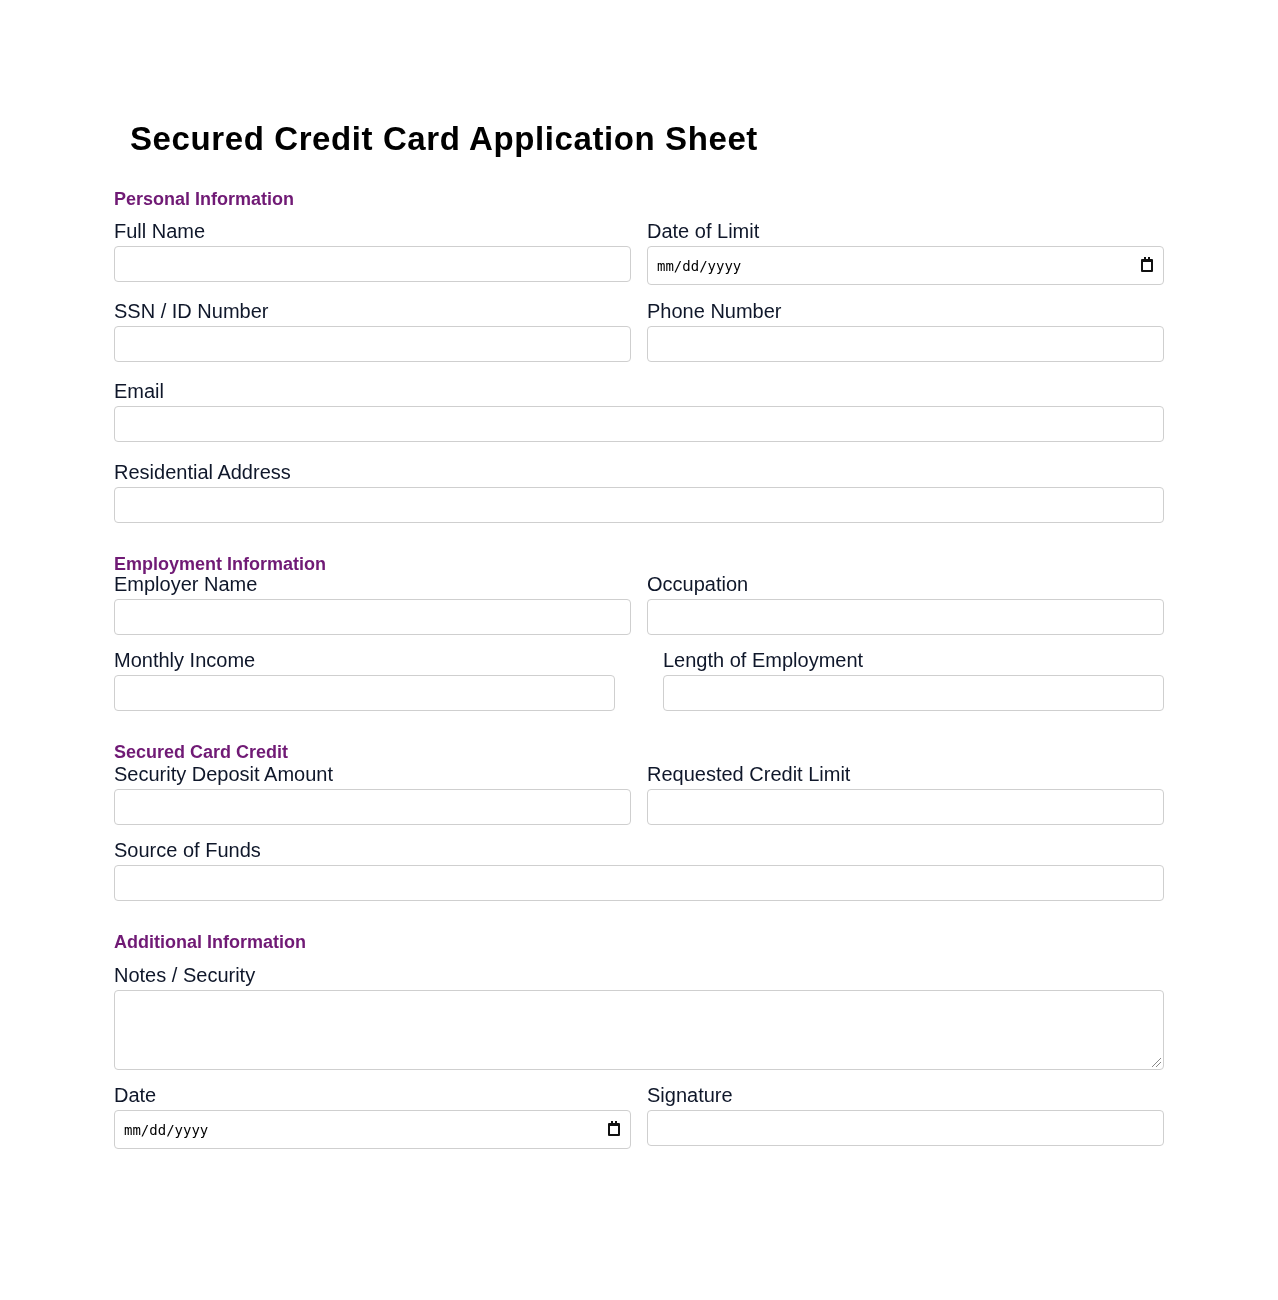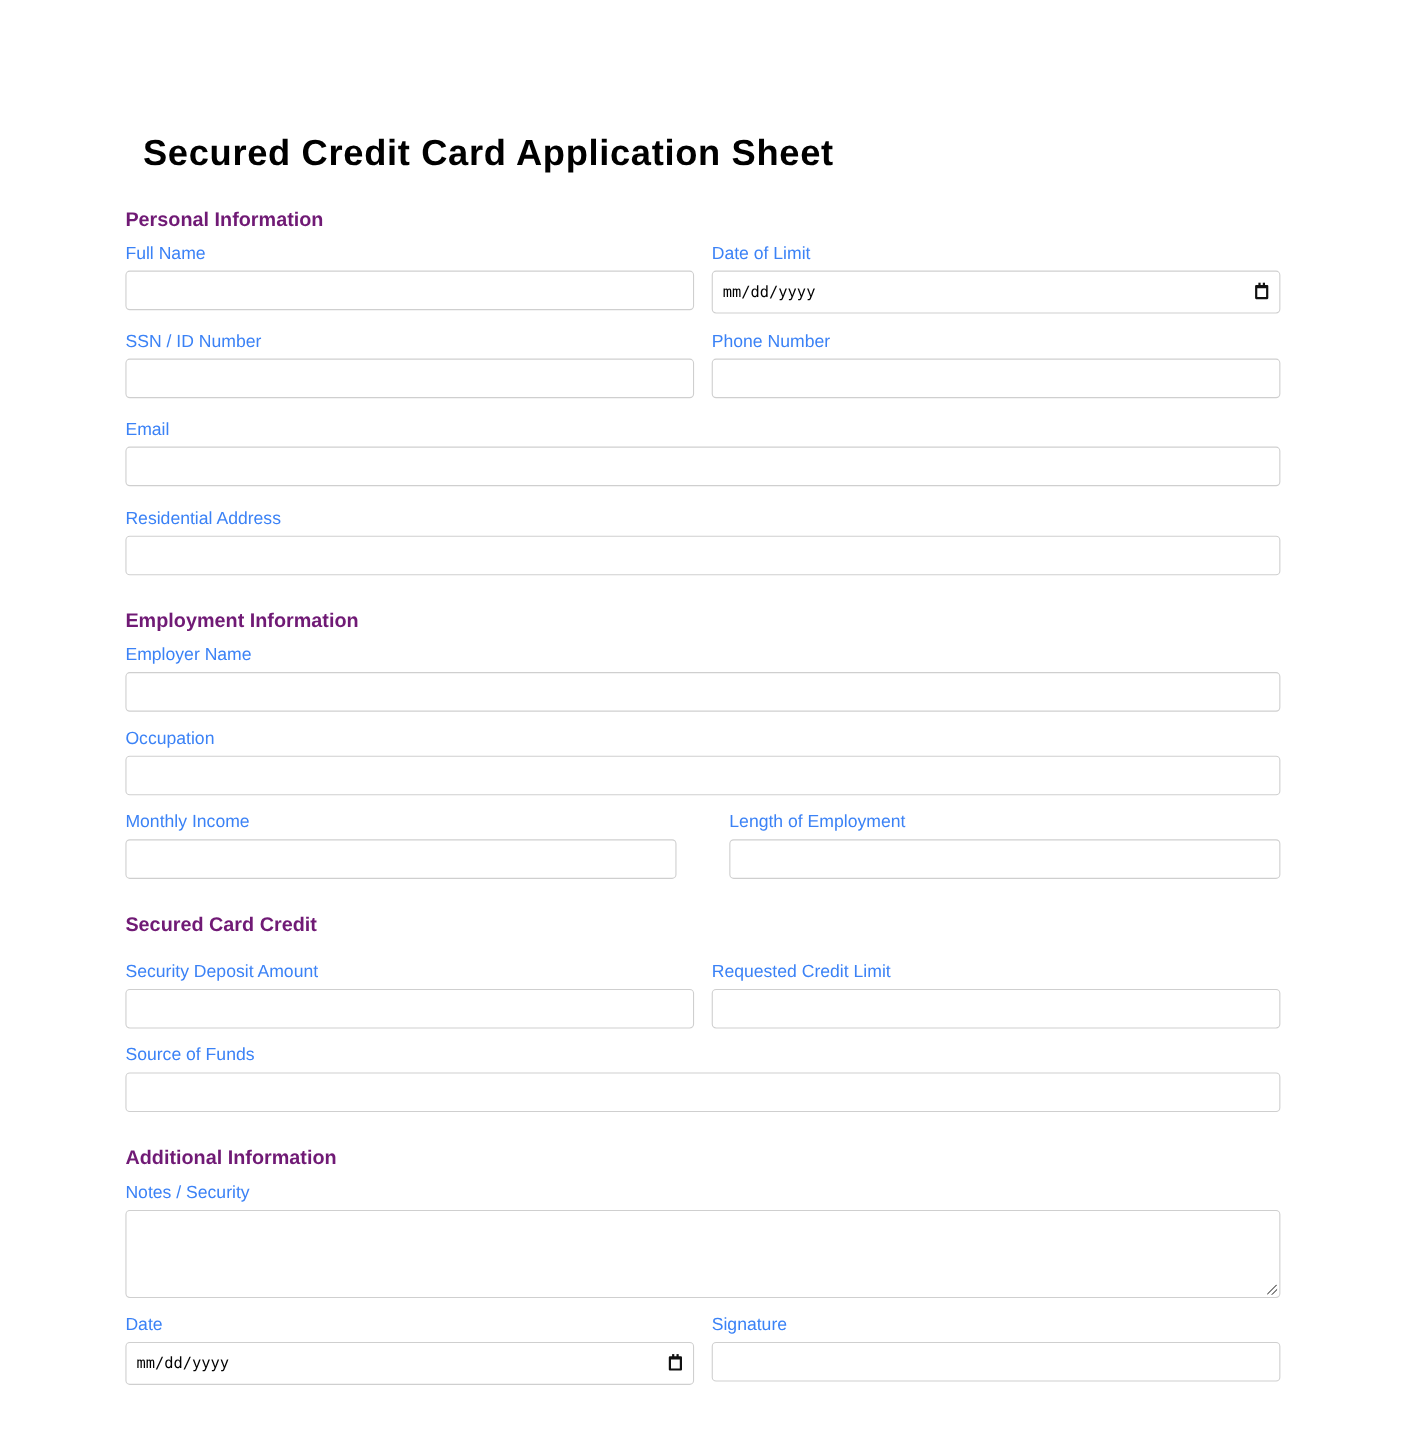--- a/index.html
+++ b/index.html
@@ -31,23 +31,23 @@
       font-size: 18px;
       font-weight: bold;
       margin: 0;
       line-height: 22px;
       color: #701a75;
     }
     .row { display: flex; gap: 16px; }
     .field { flex: 1 1 0; min-width: 0; }
     .label {
       display: block;
-      font-size: 16px;
+      font-size: 20px;
       line-height: 18px;
-      color: #3b82f6;
+      color: #0f172a;
       margin: 0 0 6px 0;
     }
     .input {
       display: block;
       width: 100%;
       height: 36px;
       border: 1px solid #cfcfcf;
       border-radius: 4px;
       background: #ffffff;
       padding: 0 8px;
@@ -146,21 +146,21 @@
       <div class="field">
         <label class="label">Residential Address</label>
         <div class="input"></div>
       </div>
     </div>
   </div>
 
   <div class="section" style="margin-top:30px;">
     <h2 class="section-heading">Employment Information</h2>
 
-    <div class="row" style="margin-top:12px;flex-direction:column;">
+    <div class="row" style="margin-top:0;">
       <div class="field">
         <label class="label">Employer Name</label>
         <div class="input"></div>
       </div>
       <div class="field">
         <label class="label">Occupation</label>
         <div class="input"></div>
       </div>
     </div>
 
@@ -172,21 +172,21 @@
       <div class="field">
         <label class="label">Length of Employment</label>
         <div class="input"></div>
       </div>
     </div>
   </div>
 
   <div class="section" style="margin-top:30px;">
     <h2 class="section-heading">Secured Card Credit</h2>
 
-    <div class="row" style="margin-top:24px;">
+    <div class="row" style="margin-top:2px;">
       <div class="field">
         <label class="label">Security Deposit Amount</label>
         <div class="input"></div>
       </div>
       <div class="field">
         <label class="label">Requested Credit Limit</label>
         <div class="input"></div>
       </div>
     </div>
 

